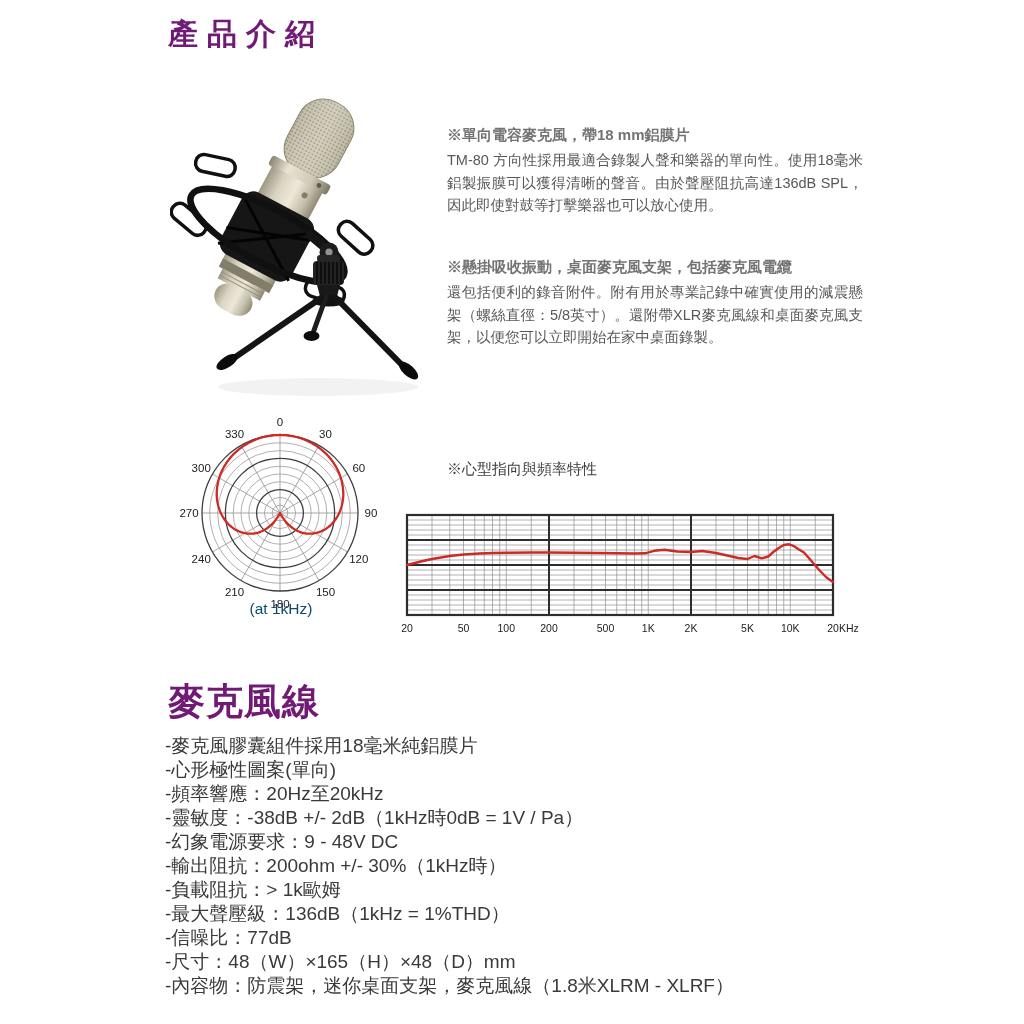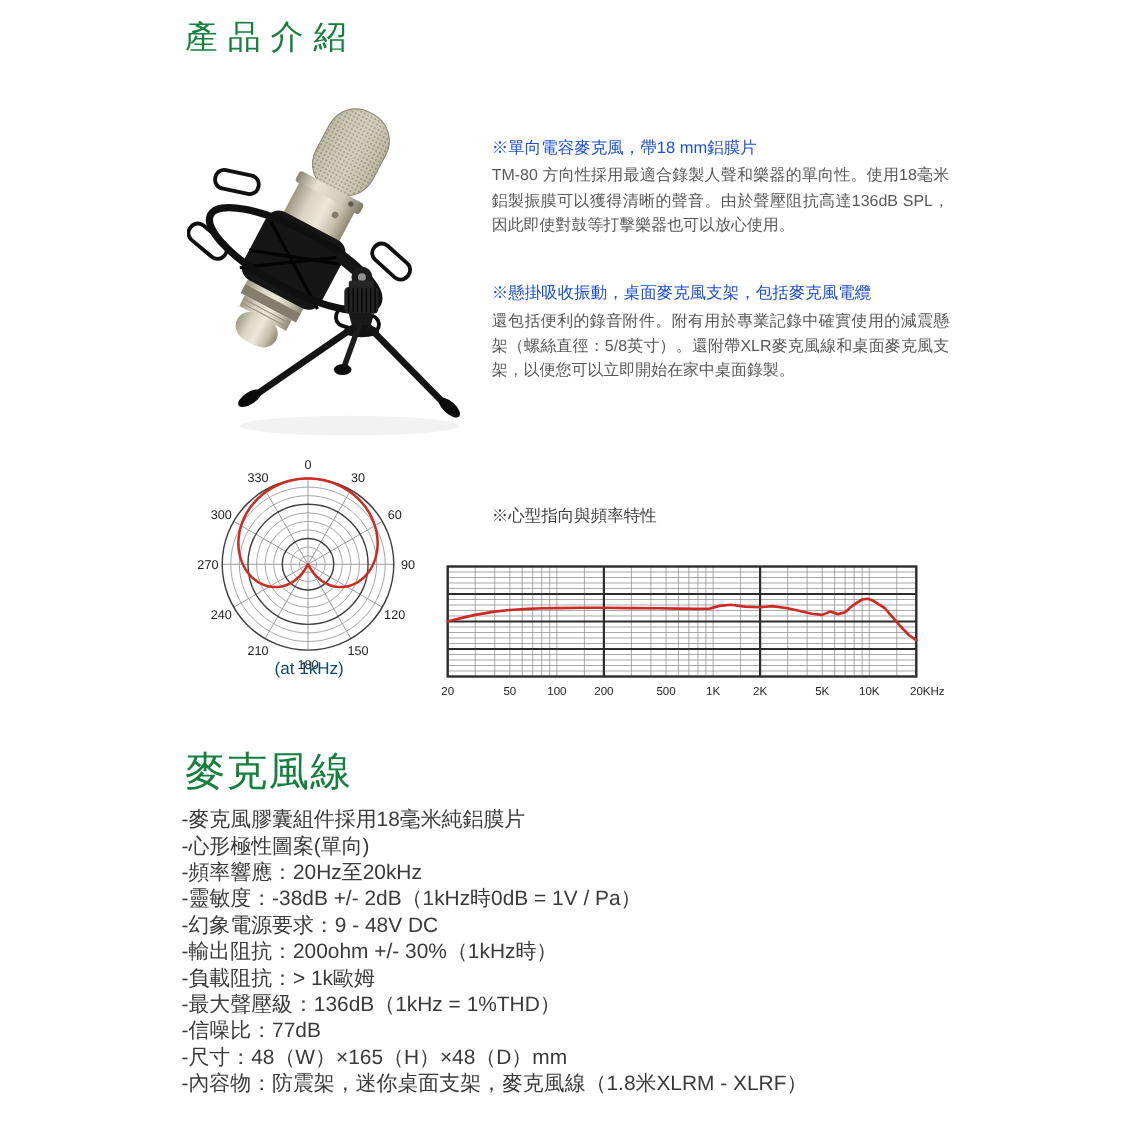--- a/index.html
+++ b/index.html
@@ -1,25 +1,25 @@
 <!DOCTYPE html>
 <html><head>
 <meta charset="utf-8">
 <style>
   html,body{margin:0;padding:0}
   body{width:1024px;height:1024px;background:#ffffff;position:relative;overflow:hidden;
        font-family:"Liberation Sans",sans-serif;color:#3a3a3a}
   .abs{position:absolute}
-  .sec-title{font-weight:normal;color:#15803d;white-space:nowrap}
+  .sec-title{font-weight:bold;color:#701a75;white-space:nowrap}
   #title1{left:168px;top:14px;font-size:30px;letter-spacing:9px}
   #title2{left:168px;top:677px;font-size:37px;letter-spacing:1px}
   .feature{left:447px;width:416px}
   #feature1{top:126px}
   #feature2{top:258px}
-  .feature h3{margin:0 0 5px 0;font-size:15px;font-weight:normal;color:#1d4ed8;line-height:18px}
+  .feature h3{margin:0 0 5px 0;font-size:15px;font-weight:bold;color:#737373;line-height:18px}
   .feature p{margin:0;font-size:14.5px;line-height:22.5px;color:#585858;text-align:justify}
   #mic-wrap{left:170px;top:85px;width:270px;height:315px}
   #polar-wrap{left:176px;top:416px;width:210px;height:196px}
   #polar-caption{left:176px;top:600px;width:210px;text-align:center;font-size:15.5px;color:#0c4a6e}
   #freq-heading{left:447px;top:460px;font-size:15px;font-weight:normal;color:#3d3d3d}
   #freq-wrap{left:400px;top:508px;width:470px;height:135px}
   #spec-list{left:165px;top:734px;width:720px}
   .spec-item{font-size:19px;line-height:24px;color:#3a3a3a;white-space:nowrap}
   svg{display:block}
   svg text{font-family:"Liberation Sans",sans-serif}

